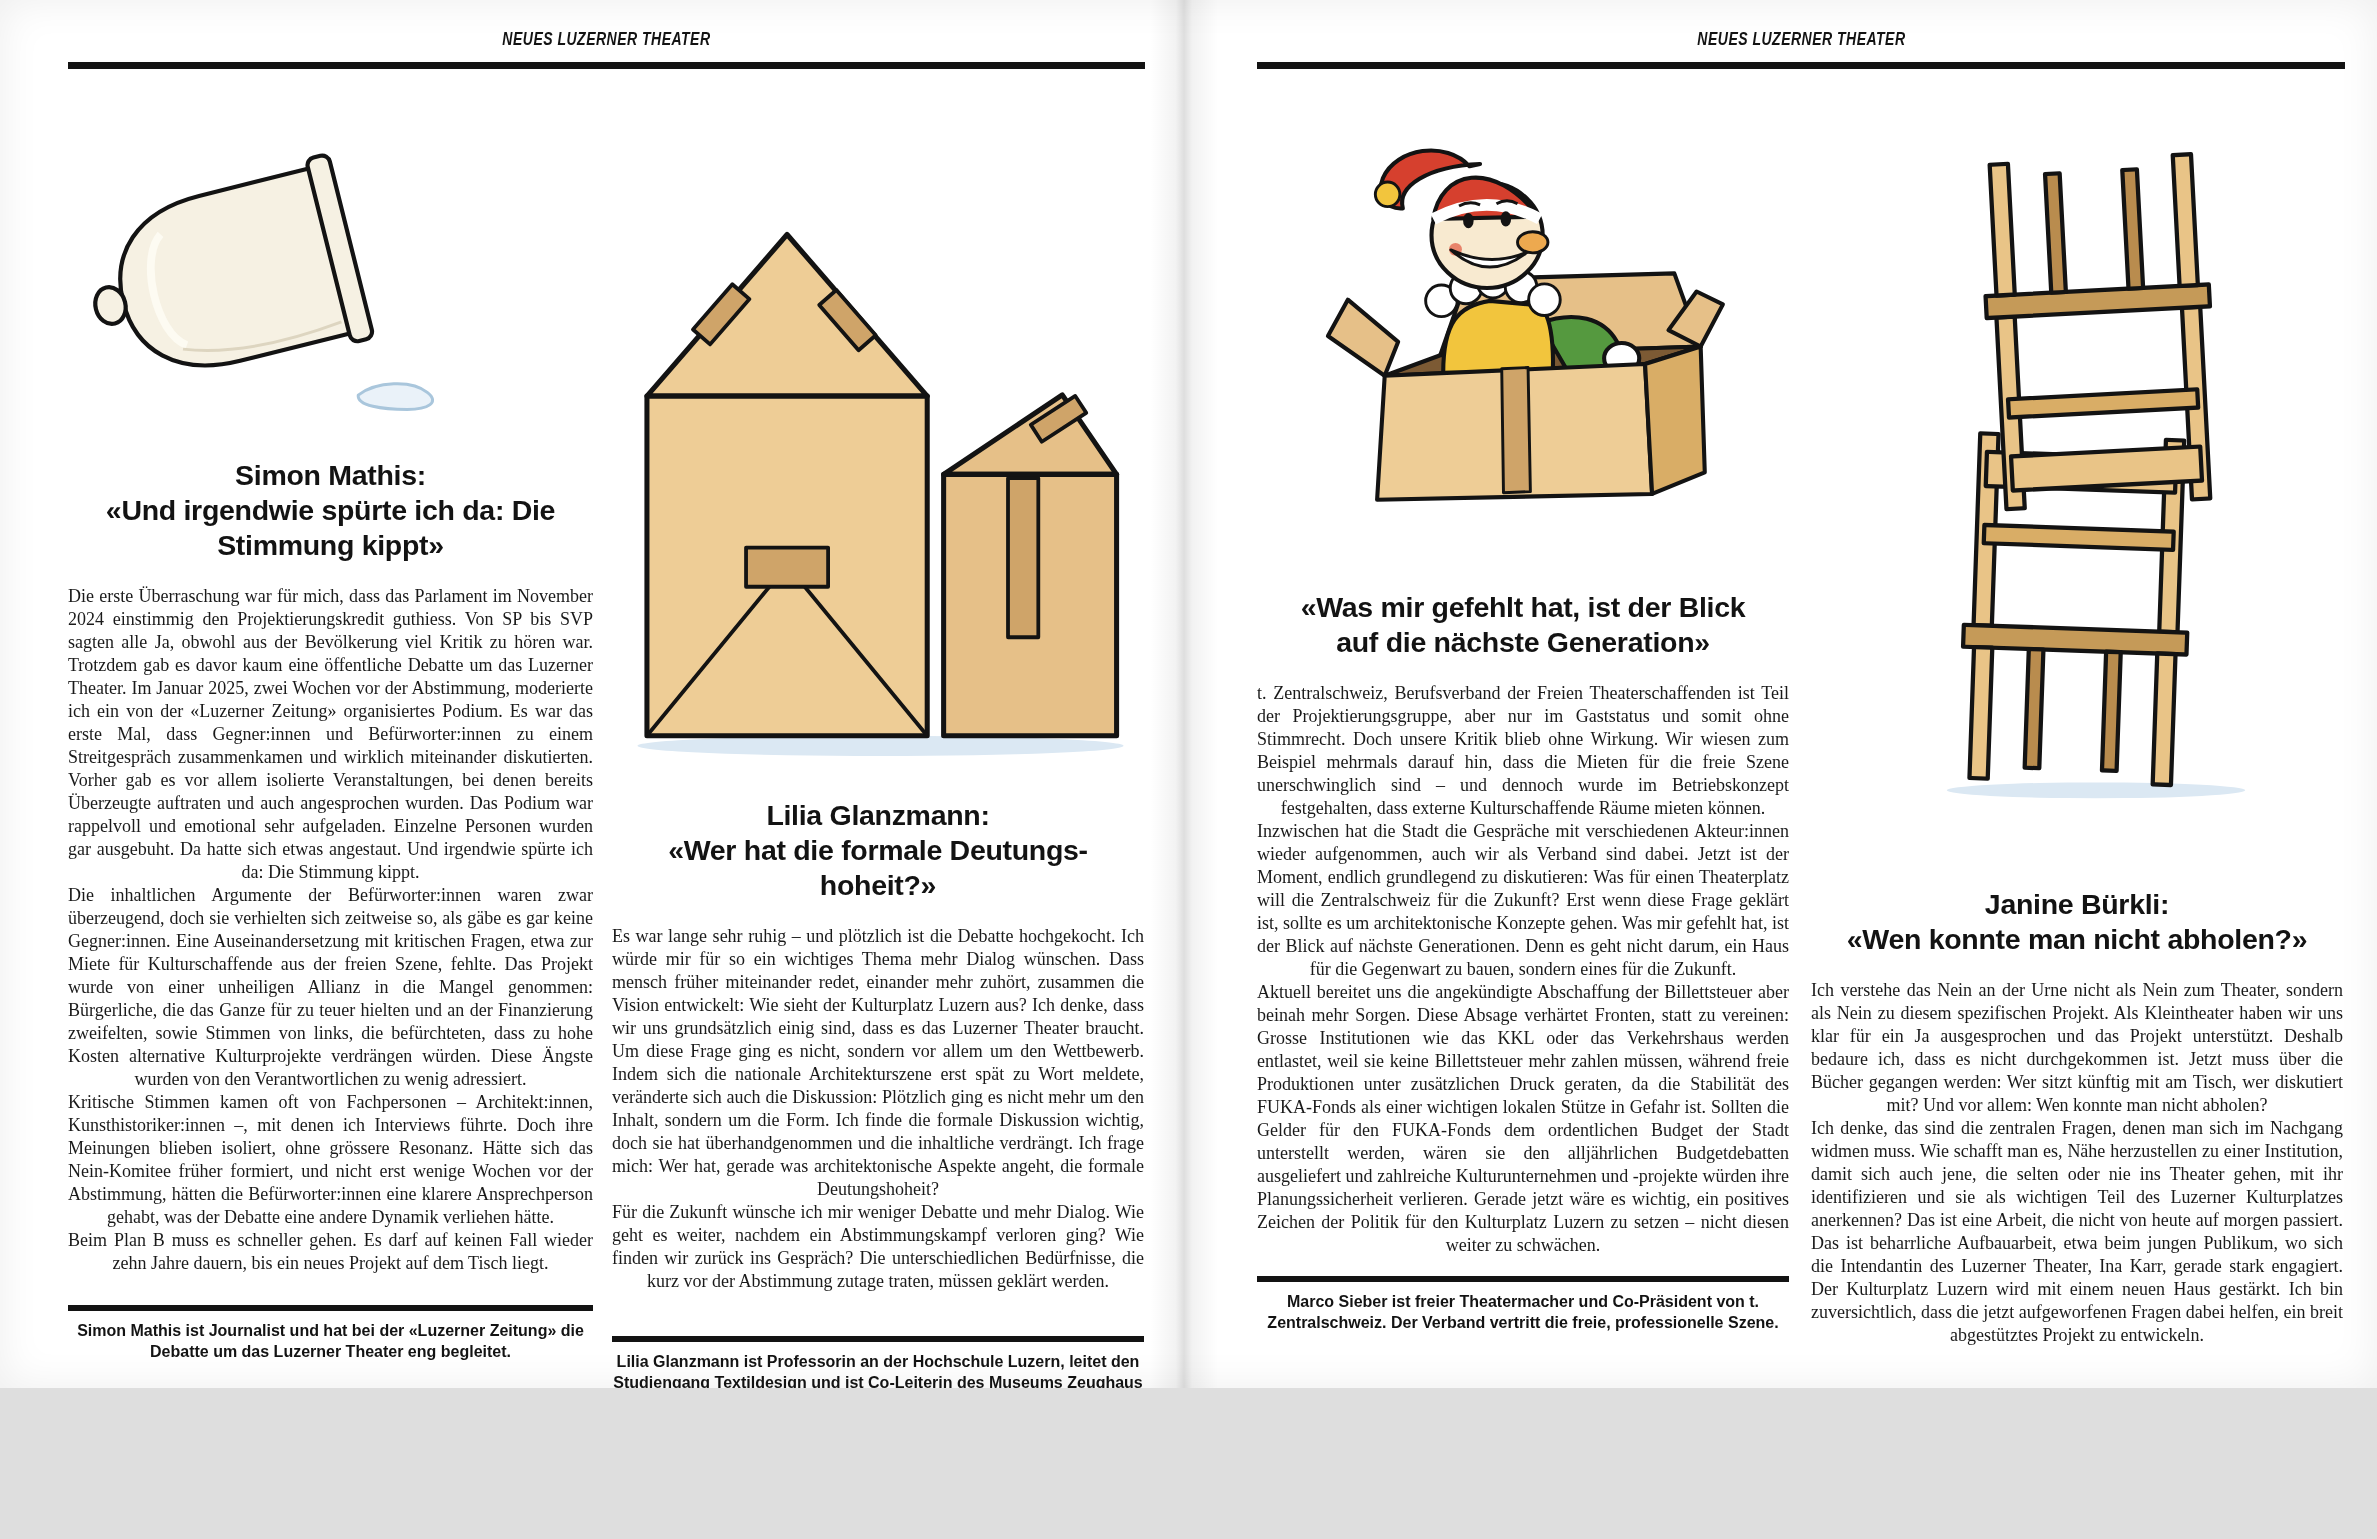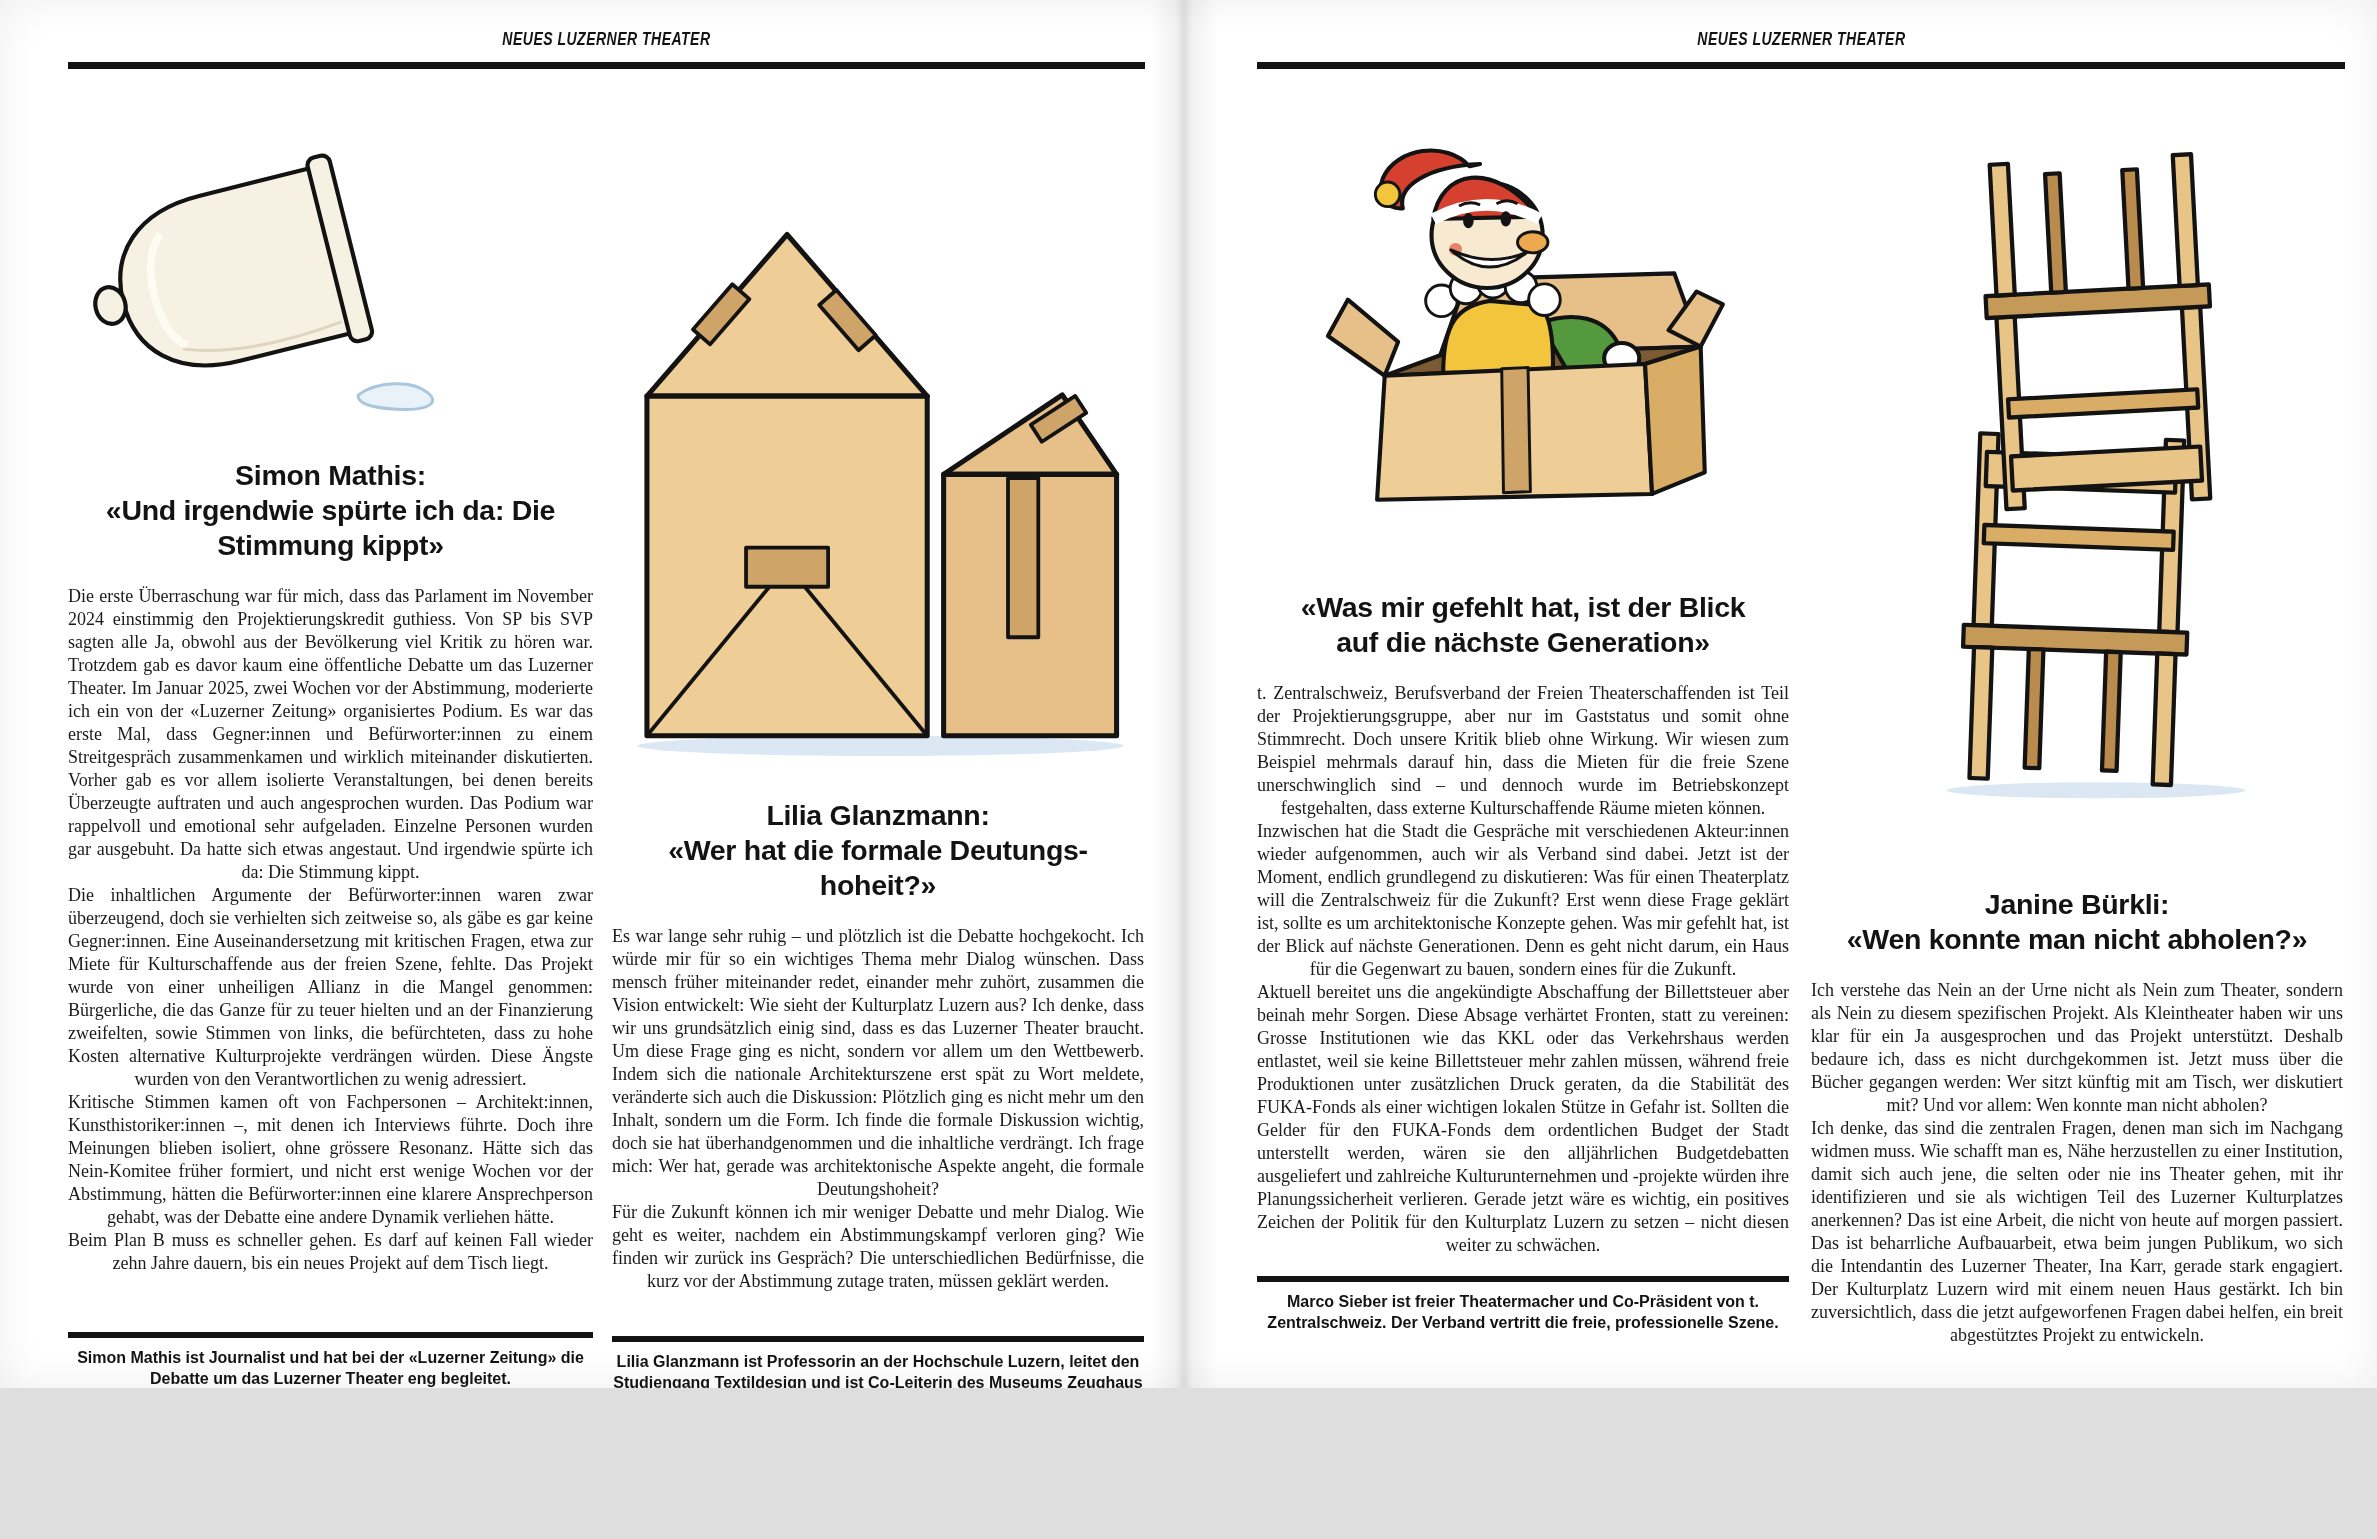--- a/index.html
+++ b/index.html
@@ -16,21 +16,21 @@
   .illo svg{position:absolute;display:block;}
   .c1 .illo{height:365px}.c2 .illo{height:705px}.c3 .illo{height:497px}.c4 .illo{height:794px}
   .headline{font-family:"Liberation Sans",sans-serif;font-weight:bold;font-size:28.5px;line-height:35px;
             text-align:center;letter-spacing:-0.3px;margin:0 0 22px 0;}
   .hl-name,.hl-quote{display:block;}
   .hl-quote{white-space:pre-line;}
   .body-text p{font-family:"Liberation Serif","DejaVu Serif",serif;font-size:18px;line-height:23px;
                text-align:justify;text-align-last:center;margin:0;color:#1a1a1a;
                hyphens:auto;-webkit-hyphens:auto;}
   .bio{margin-top:37px;}
-  .c1 .bio{margin-top:57px}.c2 .bio{margin-top:43px}.c3 .bio{margin-top:19px}.c4 .bio{margin-top:30px}
+  .c1 .bio{margin-top:30px}.c2 .bio{margin-top:43px}.c3 .bio{margin-top:19px}.c4 .bio{margin-top:30px}
   .bio-rule{height:5.6px;background:#131313;margin-bottom:9.3px;}
   .bio-text{font-family:"Liberation Sans",sans-serif;font-weight:bold;font-size:16px;line-height:21px;
             text-align:center;margin:0;}
   .pagenum,.issue{position:absolute;color:#131313;font-family:"Liberation Sans",sans-serif;
                   font-weight:bold;font-style:italic;}
   .pagenum{top:1474px;font-size:23px;}
   .issue{top:1485px;font-size:13px;letter-spacing:0.3px;}
   .pagenum span,.issue span{display:inline-block;transform:scaleX(0.82);}
   .pn-left span{transform-origin:left}.pn-right{text-align:right}.pn-right span{transform-origin:right}
   .issue-left{text-align:right}.issue-left span{transform-origin:right}.issue-right span{transform-origin:left}
@@ -98,21 +98,21 @@
         </g>
       </svg>
     </div>
     <h2 class="headline">
       <span class="hl-name">Lilia Glanzmann:</span>
       <span class="hl-quote">«Wer hat die formale Deutungs-
 hoheit?»</span>
     </h2>
     <div class="body-text">
       <p>Es war lange sehr ruhig – und plötzlich ist die Debatte hochgekocht. Ich würde mir für so ein wichtiges Thema mehr Dialog wünschen. Dass mensch früher miteinander redet, einander mehr zuhört, zusammen die Vision entwickelt: Wie sieht der Kulturplatz Luzern aus? Ich denke, dass wir uns grundsätzlich einig sind, dass es das Luzerner Theater braucht. Um diese Frage ging es nicht, sondern vor allem um den Wettbewerb. Indem sich die nationale Architekturszene erst spät zu Wort meldete, veränderte sich auch die Diskussion: Plötzlich ging es nicht mehr um den Inhalt, sondern um die Form. Ich finde die formale Diskussion wichtig, doch sie hat überhandgenommen und die inhaltliche verdrängt. Ich frage mich: Wer hat, gerade was architektonische Aspekte angeht, die formale Deutungshoheit?</p>
-      <p>Für die Zukunft können ich mir weniger Debatte und mehr Dialog. Wie geht es weiter, nachdem ein Abstimmungskampf verloren ging? Wie finden wir zurück ins Gespräch? Die unterschiedlichen Bedürfnisse, die kurz vor der Abstimmung zutage traten, müssen geklärt werden.</p>
+      <p>Für die Zukunft wünsche ich mir weniger Debatte und mehr Dialog. Wie geht es weiter, nachdem ein Abstimmungskampf verloren ging? Wie finden wir zurück ins Gespräch? Die unterschiedlichen Bedürfnisse, die kurz vor der Abstimmung zutage traten, müssen geklärt werden.</p>
     </div>
     <div class="bio">
       <div class="bio-rule"></div>
       <p class="bio-text">Lilia Glanzmann ist Professorin an der Hochschule Luzern, leitet den Studiengang Textildesign und ist Co-Leiterin des Museums Zeughaus Teufen. Zuvor war sie unter anderem als Redaktorin beim Architekturmagazin «Hochparterre» tätig.</p>
     </div>
   </section>
 
   <section class="col c3" style="left:1257px;width:532px;">
     <div class="illo">
       <svg viewBox="0 0 740 670" style="left:37px;top:37px;width:433px;">

